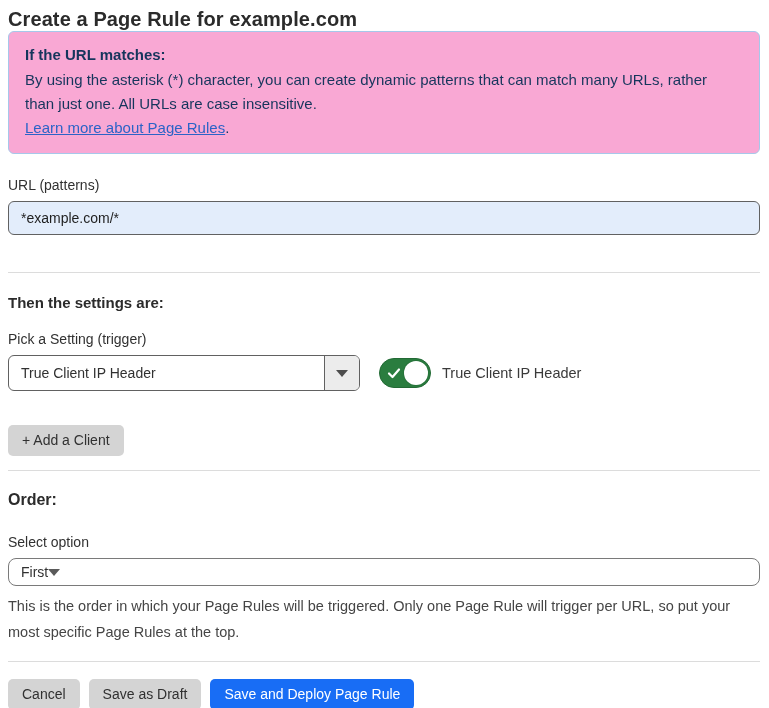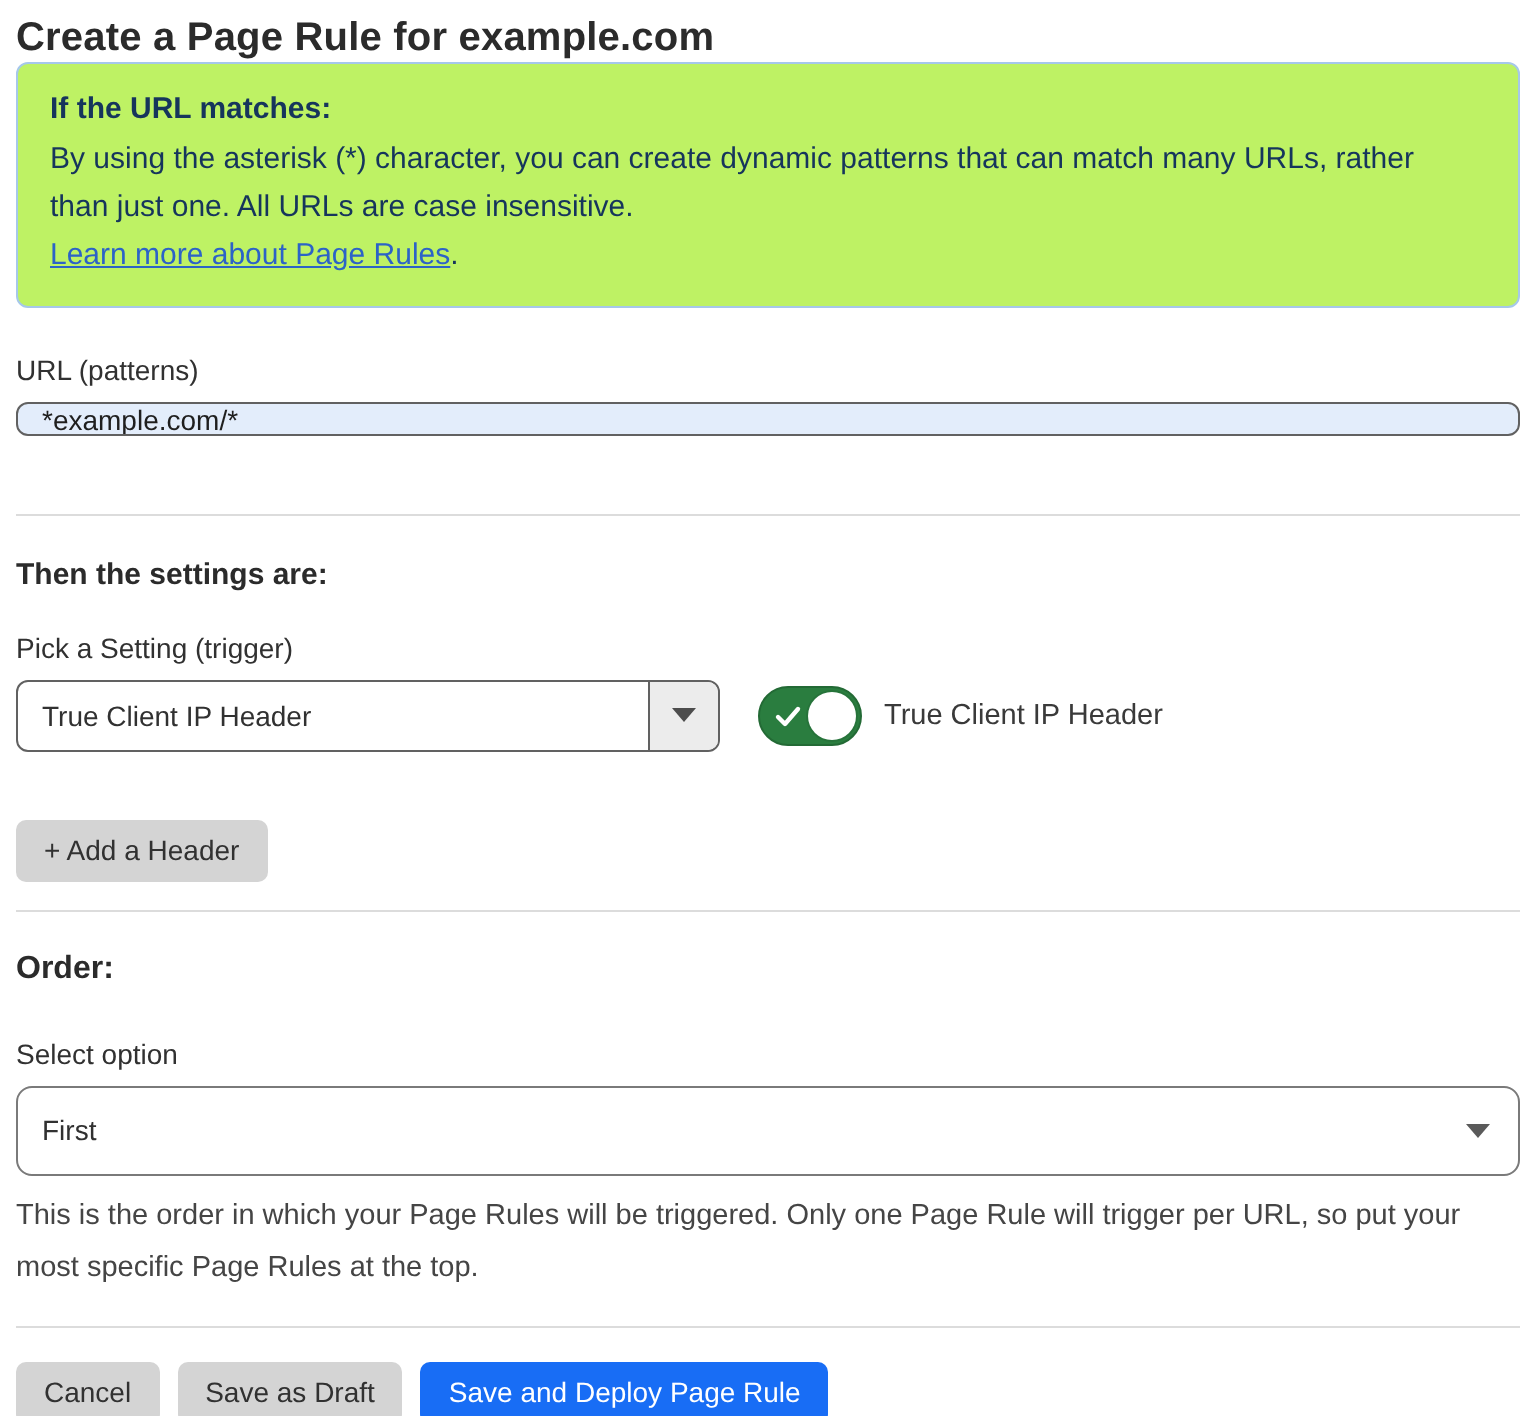--- a/index.html
+++ b/index.html
@@ -15,21 +15,21 @@
     padding: 8px 9px 0 8px;
   }
   .page-title {
     font-size: 20px;
     font-weight: bold;
     color: #2b2b2b;
     letter-spacing: .1px;
   }
   
   .info-box {
-    background: #bef264;
+    background: #f9a8d4;
     border: 1px solid #a6c8ea;
     border-radius: 6px;
     padding: 11px 12px 13px 16px;
     color: #16355c;
     font-size: 15px;
     line-height: 24px;
   }
   .info-box .info-heading {
     font-weight: bold;
     margin-bottom: 1px;
@@ -43,21 +43,21 @@
   .info-link-suffix { color: #16355c; }
 
   .field-label {
     font-size: 14px;
     color: #313131;
     margin-bottom: 8px;
   }
   .url-section { margin-top: 23px; }
   .url-input {
     width: 100%;
-    height: 17px;
+    height: 34px;
     background: #e3edfb;
     border: 1px solid #616161;
     border-radius: 6px;
     padding: 0 12px;
     font-size: 14px;
     color: #1f1f1f;
     font-family: "Liberation Sans", sans-serif;
     outline: none;
   }
 
@@ -166,27 +166,27 @@
     height: 31px;
     line-height: 31px;
     cursor: pointer;
   }
   .add-setting-btn { margin-top: 34px; }
 
   .order-heading { margin-top: 20px; font-size: 16px; }
   .order-select-label { margin-top: 25px; }
   .order-select {
     width: 100%;
-    height: 45px;
+    height: 28px;
     background: #ffffff;
     border: 1px solid #7a7a7a;
     border-radius: 8px;
     display: flex;
     align-items: center;
-    justify-content: space-between;
+    justify-content: flex-start;
     padding: 0 14px 0 12px;
     font-size: 14px;
     color: #313131;
     cursor: pointer;
   }
   .order-select .caret-down {
     border-left-width: 6px;
     border-right-width: 6px;
     border-top-width: 7px;
     border-top-color: #5a5a5a;
@@ -246,21 +246,21 @@
 
     <div class="toggle" aria-checked="true" role="switch">
       <svg class="check" viewBox="0 0 14 14">
         <path d="M2 7.5 L5.5 11 L12 3.5" fill="none" stroke="#ffffff" stroke-width="2.2" stroke-linecap="round" stroke-linejoin="round"></path>
       </svg>
       <span class="knob"></span>
     </div>
     <span class="toggle-label">True Client IP Header</span>
   </div>
 
-  <button class="btn add-setting-btn">+ Add a Header</button>
+  <button class="btn add-setting-btn">+ Add a Client</button>
 
   <hr class="divider divider-2">
 
   <div class="section-heading order-heading">Order:</div>
 
   <div class="field-label order-select-label">Select option</div>
 
   <div class="order-select">
     <span>First</span>
     <span class="caret-down"></span>

